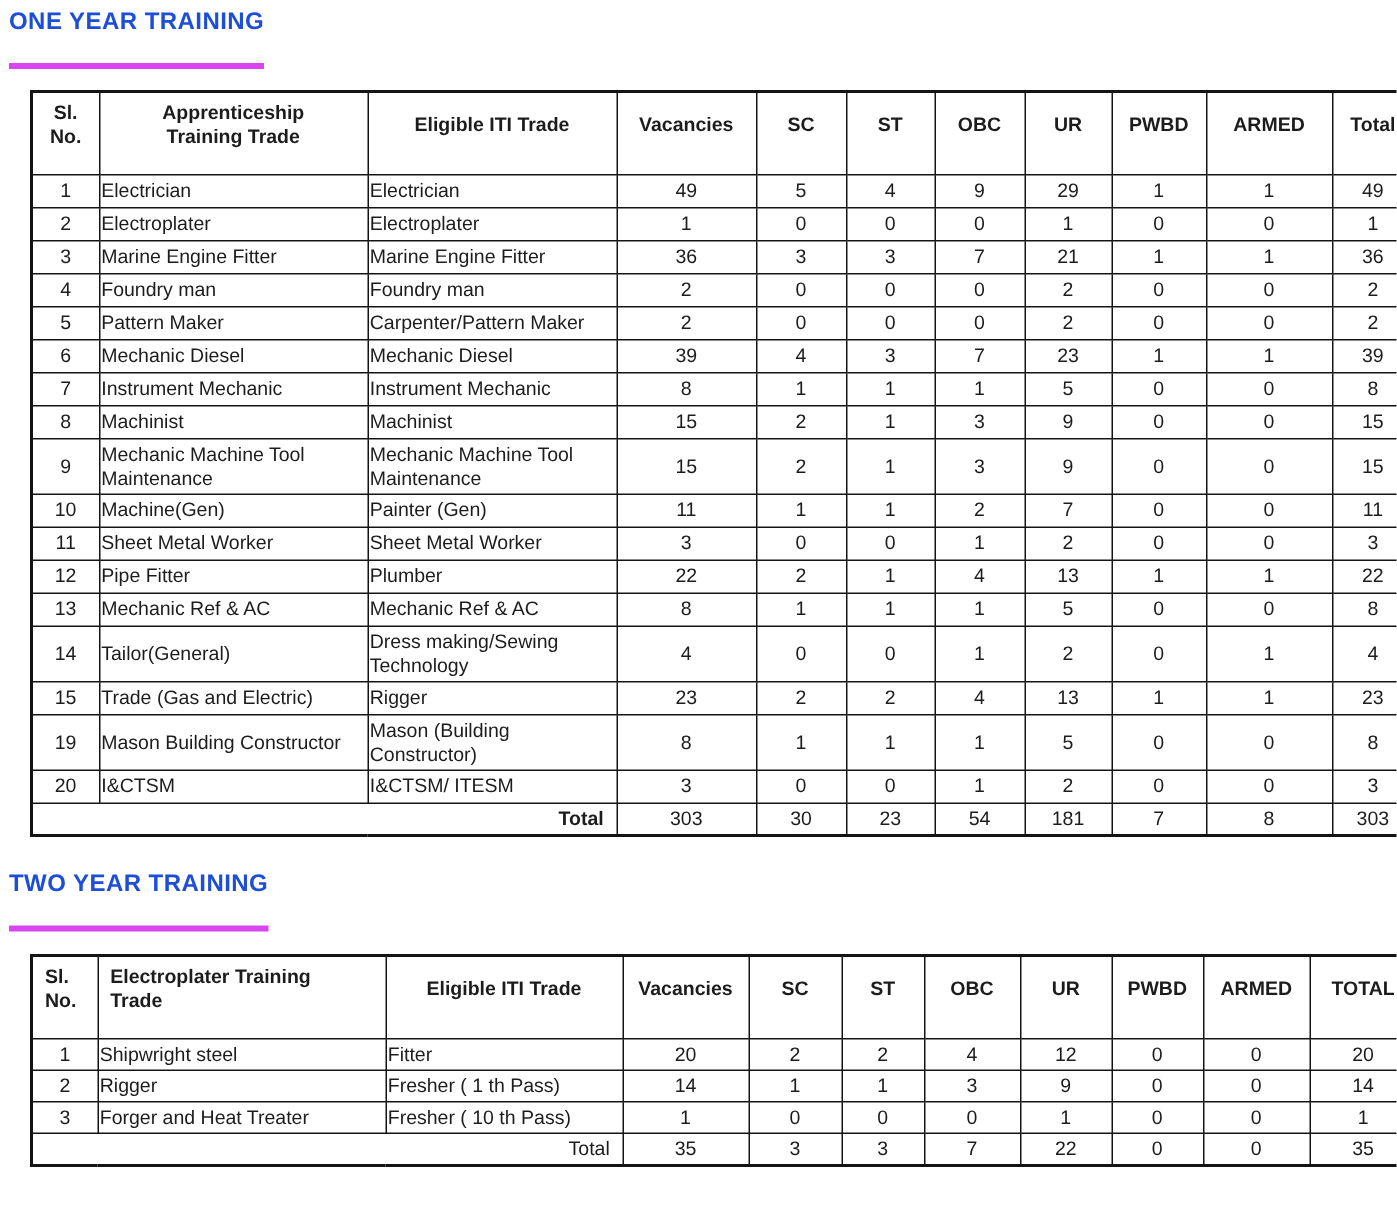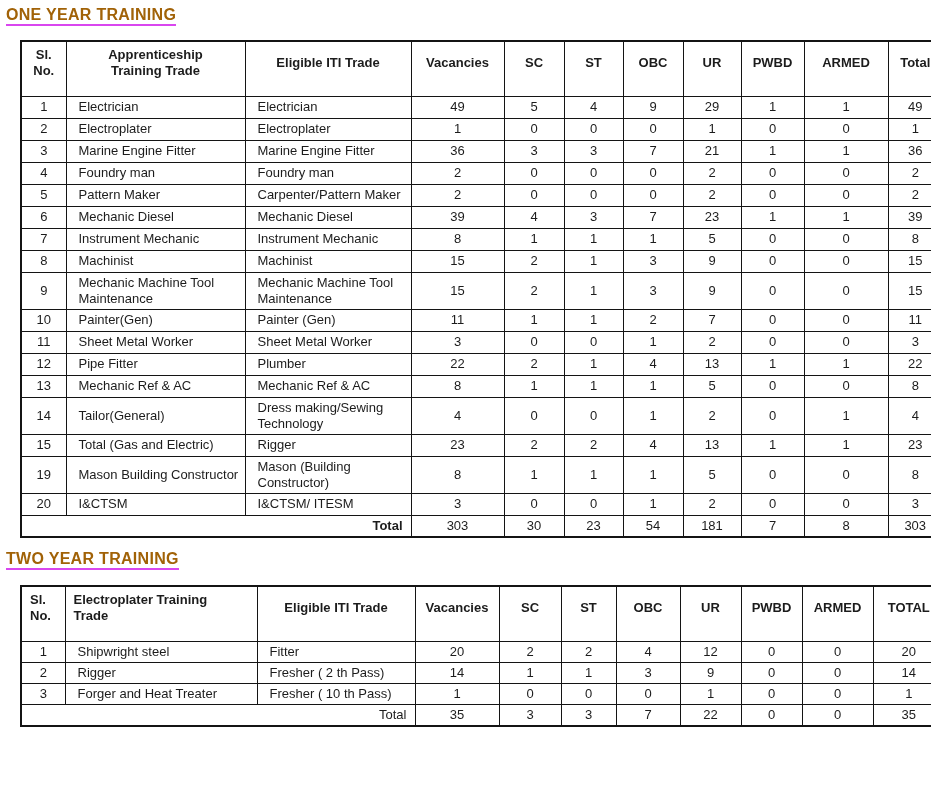--- a/index.html
+++ b/index.html
@@ -10,25 +10,25 @@
     width: 931px;
   }
   .page { width: 931px; padding: 4px 2px 8px 4px; }
 
   .section-title {
     display: inline-block;
     font-size: 16px;
     font-weight: bold;
     letter-spacing: 0.3px;
     margin: 2px 0 0 2px;
-    padding-bottom: 0;
-    border-bottom: 2px solid #d946ef;
-    color: #a16207;
-  }
-  .second-title { margin-top: 12px; }
+    padding-bottom: 18px;
+    border-bottom: 4px solid #d946ef;
+    color: #1d4ed8;
+  }
+  .second-title { margin-top: 23px; }
 
   table {
     border-collapse: collapse;
     table-layout: fixed;
     margin-left: 16px;
     border: 2px solid #141414;
   }
   #table1 { width: 922px; margin-top: 14px; }
   #table2 { width: 924px; margin-top: 15px; }
 
@@ -44,21 +44,21 @@
     white-space: pre-line;
     text-align: center;
     vertical-align: middle;
     padding: 2px 3px 14px 3px;
   }
   td {
     text-align: center;
     vertical-align: middle;
     padding: 2px 3px;
   }
-  td.c1, td.c2 { text-align: left; padding-left: 12px; }
+  td.c1, td.c2 { text-align: left; padding-left: 1px; }
 
   #table1 thead tr, #table2 thead tr { height: 55px; }
   #table1 tbody tr { height: 22px; }
   #table2 tbody tr { height: 20px; }
   #table1 tfoot tr { height: 22px; }
   #table2 tfoot tr { height: 18px; }
 
   #table2 th.c0, #table2 th.c1 { text-align: left; padding-left: 8px; }
 
   .total-label { text-align: right; padding-right: 8px; font-weight: bold; }
@@ -242,21 +242,21 @@
           <td class="c4">2</td>
           <td class="c5">1</td>
           <td class="c6">3</td>
           <td class="c7">9</td>
           <td class="c8">0</td>
           <td class="c9">0</td>
           <td class="c10">15</td>
         </tr>
         <tr>
           <td class="c0">10</td>
-          <td class="c1">Painter(Gen)</td>
+          <td class="c1">Machine(Gen)</td>
           <td class="c2">Painter (Gen)</td>
           <td class="c3">11</td>
           <td class="c4">1</td>
           <td class="c5">1</td>
           <td class="c6">2</td>
           <td class="c7">7</td>
           <td class="c8">0</td>
           <td class="c9">0</td>
           <td class="c10">11</td>
         </tr>
@@ -307,21 +307,21 @@
           <td class="c4">0</td>
           <td class="c5">0</td>
           <td class="c6">1</td>
           <td class="c7">2</td>
           <td class="c8">0</td>
           <td class="c9">1</td>
           <td class="c10">4</td>
         </tr>
         <tr>
           <td class="c0">15</td>
-          <td class="c1">Total (Gas and Electric)</td>
+          <td class="c1">Trade (Gas and Electric)</td>
           <td class="c2">Rigger</td>
           <td class="c3">23</td>
           <td class="c4">2</td>
           <td class="c5">2</td>
           <td class="c6">4</td>
           <td class="c7">13</td>
           <td class="c8">1</td>
           <td class="c9">1</td>
           <td class="c10">23</td>
         </tr>
@@ -410,21 +410,21 @@
           <td class="c5">2</td>
           <td class="c6">4</td>
           <td class="c7">12</td>
           <td class="c8">0</td>
           <td class="c9">0</td>
           <td class="c10">20</td>
         </tr>
         <tr>
           <td class="c0">2</td>
           <td class="c1">Rigger</td>
-          <td class="c2">Fresher ( 2 th Pass)</td>
+          <td class="c2">Fresher ( 1 th Pass)</td>
           <td class="c3">14</td>
           <td class="c4">1</td>
           <td class="c5">1</td>
           <td class="c6">3</td>
           <td class="c7">9</td>
           <td class="c8">0</td>
           <td class="c9">0</td>
           <td class="c10">14</td>
         </tr>
         <tr>

